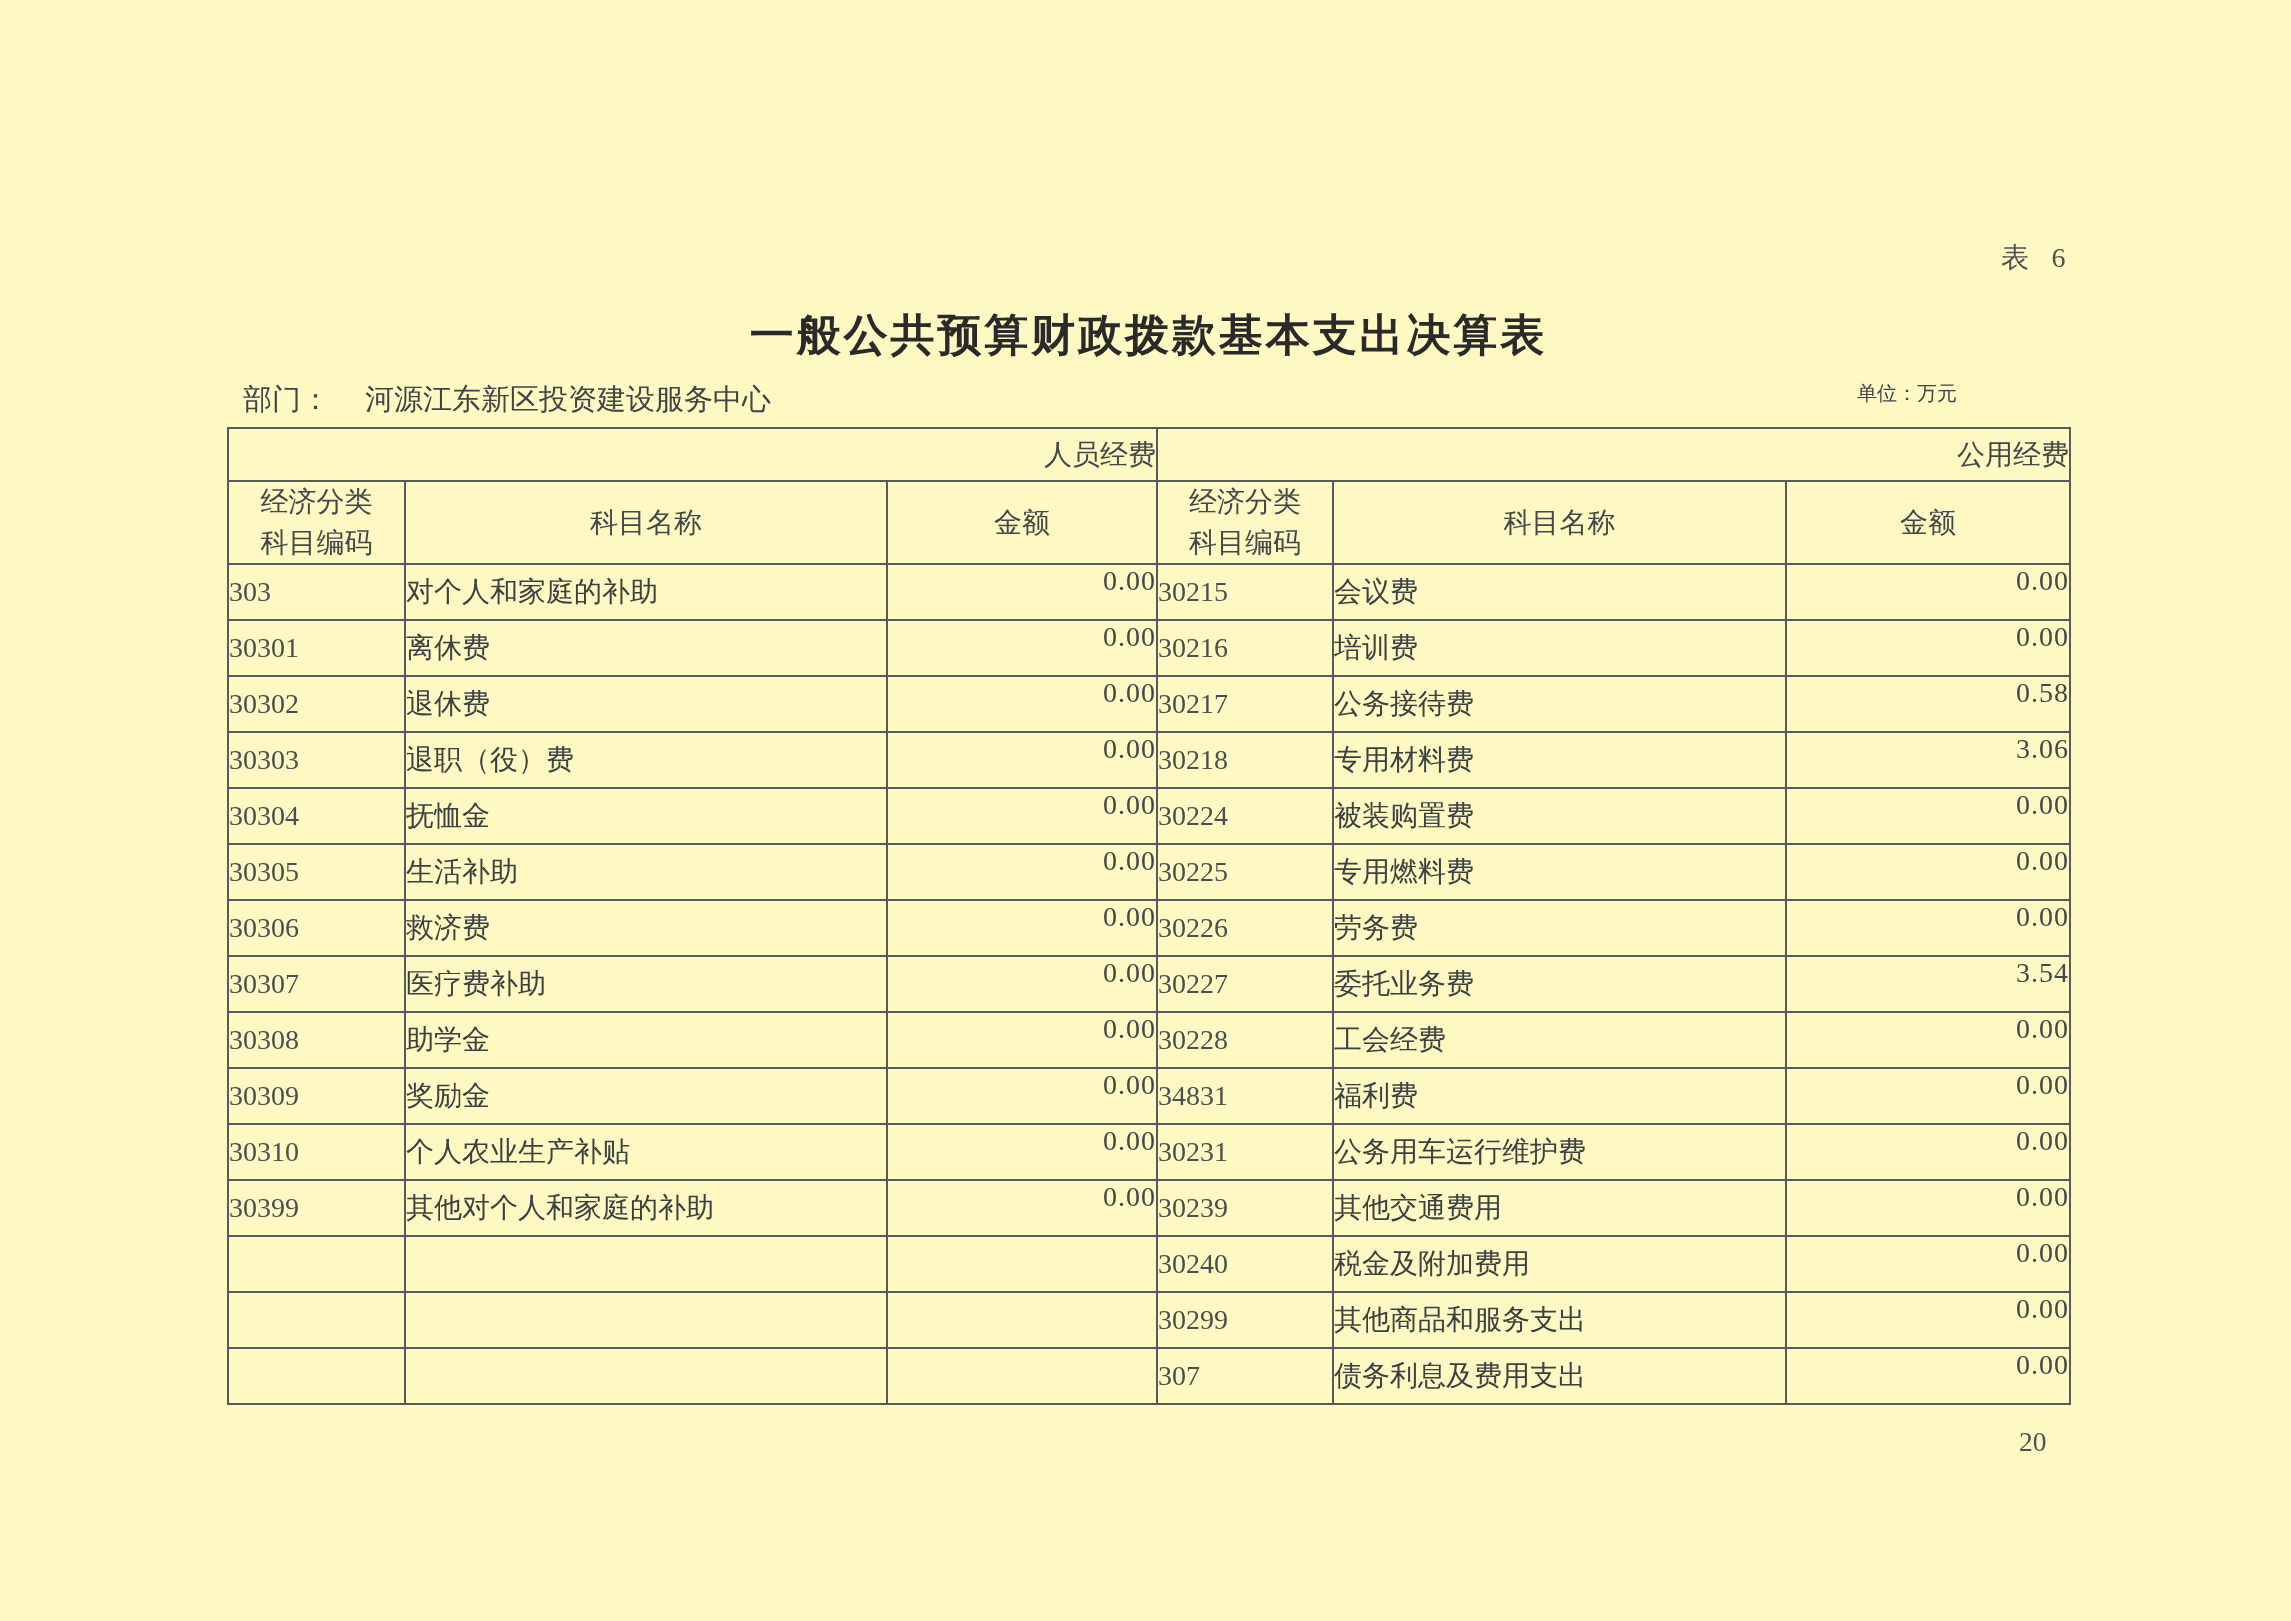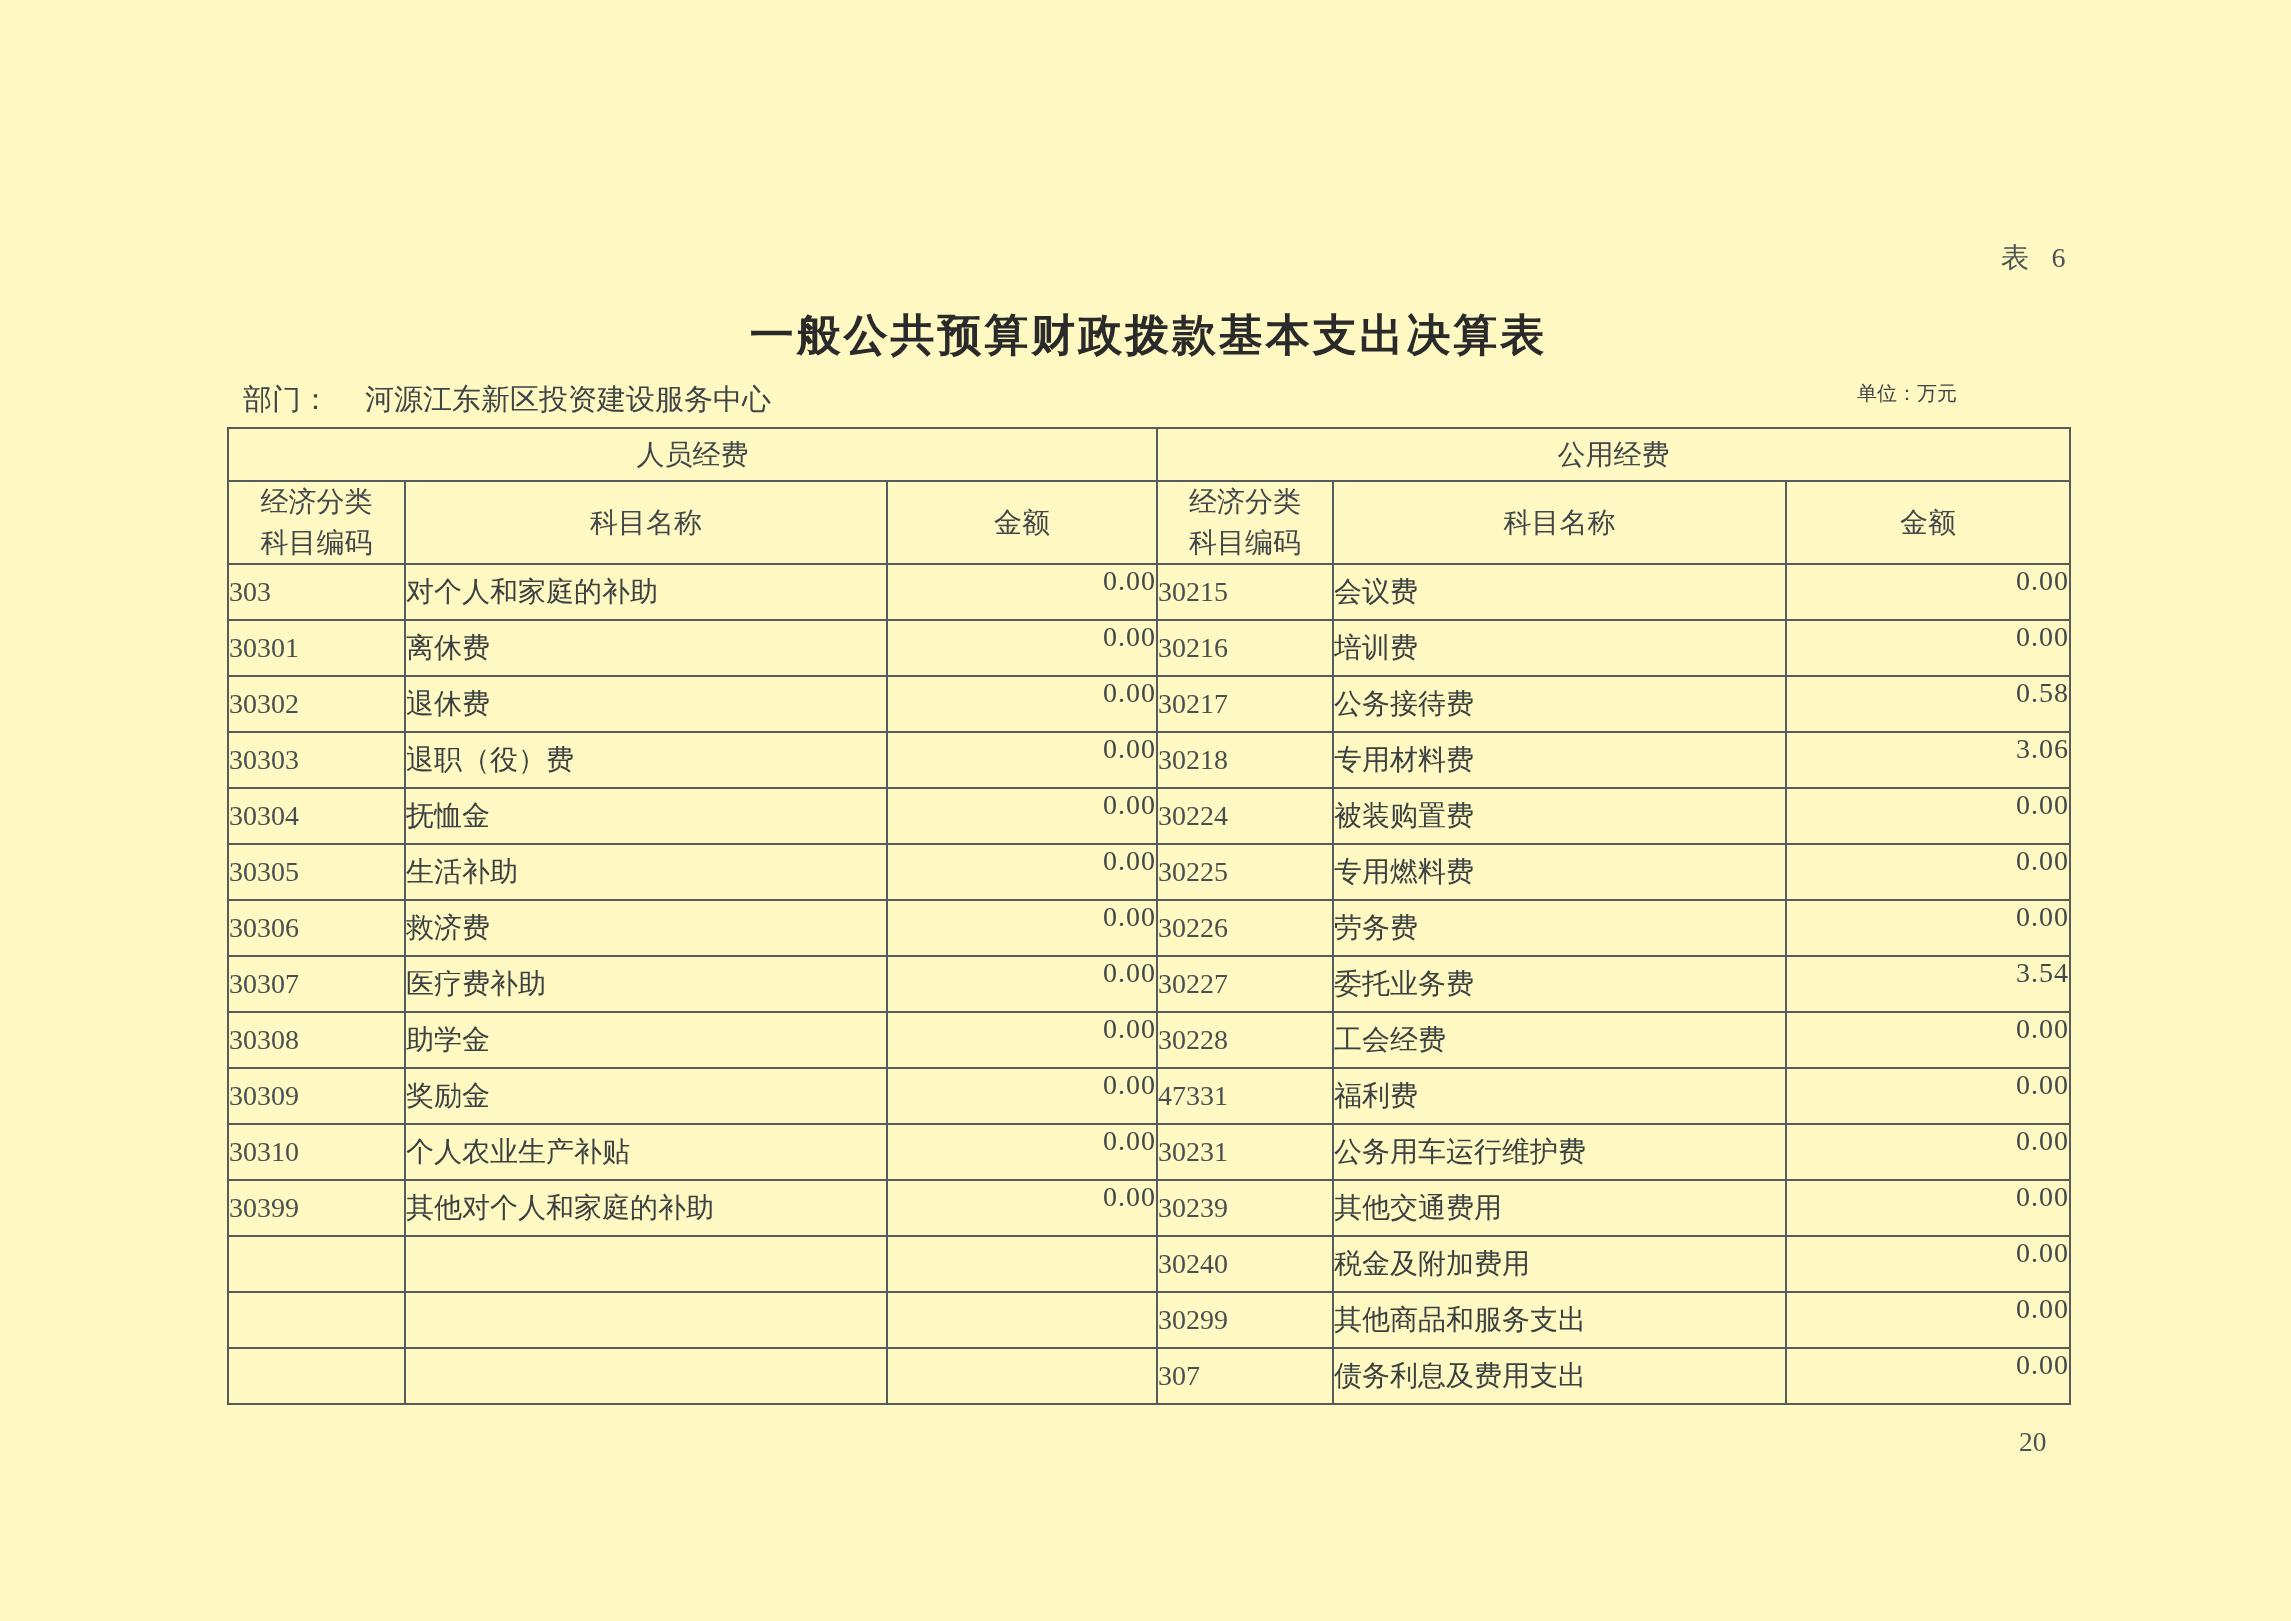--- a/index.html
+++ b/index.html
@@ -62,21 +62,21 @@
   table.budget th, table.budget td {
     border: 2px solid #565b5c;
     padding: 0;
     font-weight: normal;
     overflow: hidden;
     white-space: nowrap;
   }
   tr.section-row th {
     height: 51px;
     font-size: 28px;
-    text-align: center;
+    text-align: right;
     vertical-align: middle;
     color: #424849;
     border-radius: 8px;
   }
   tr.colhdr-row th {
     height: 80px;
     font-size: 28px;
     text-align: center;
     vertical-align: middle;
     color: #424849;
@@ -228,21 +228,21 @@
       <td class="name-cell">助学金</td>
       <td class="amt-cell">0.00</td>
       <td class="code-cell">30228</td>
       <td class="name-cell">工会经费</td>
       <td class="amt-cell">0.00</td>
     </tr>
     <tr class="data-row">
       <td class="code-cell">30309</td>
       <td class="name-cell">奖励金</td>
       <td class="amt-cell">0.00</td>
-      <td class="code-cell">47331</td>
+      <td class="code-cell">34831</td>
       <td class="name-cell">福利费</td>
       <td class="amt-cell">0.00</td>
     </tr>
     <tr class="data-row">
       <td class="code-cell">30310</td>
       <td class="name-cell">个人农业生产补贴</td>
       <td class="amt-cell">0.00</td>
       <td class="code-cell">30231</td>
       <td class="name-cell">公务用车运行维护费</td>
       <td class="amt-cell">0.00</td>

